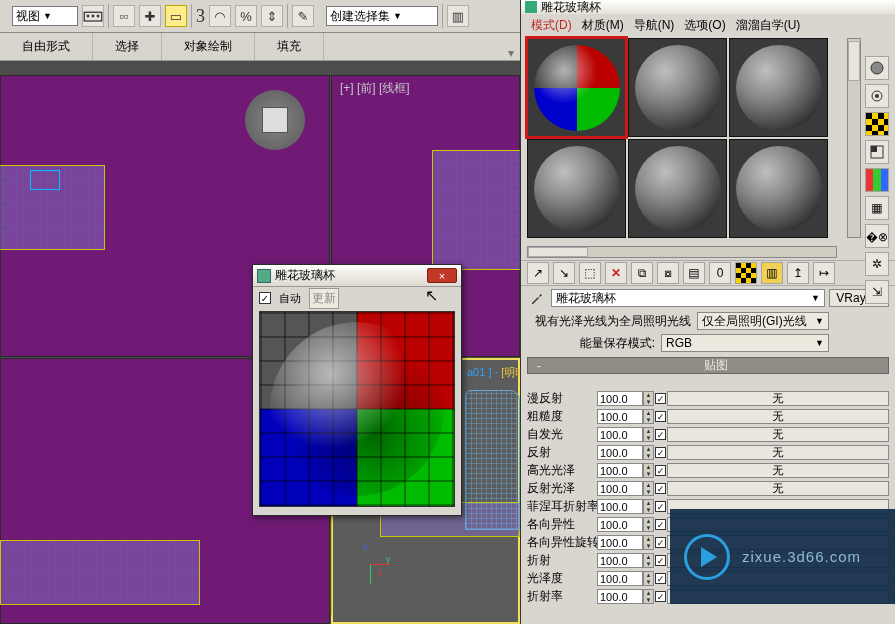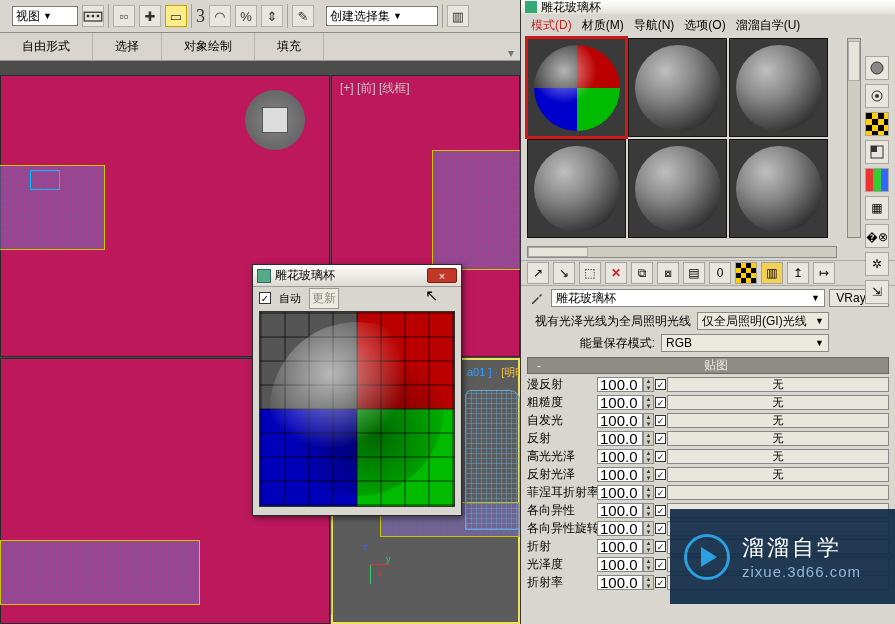--- a/index.html
+++ b/index.html
@@ -12,21 +12,21 @@
     .tb-icon { width:22px; height:22px; background:#e8e6de; border:1px solid #b0b0a8; display:inline-flex; align-items:center; justify-content:center; font-size:13px; color:#333; }
     .tb-icon.active { background:#ffec8b; border:1px solid #c2a300; }
     .sep { width:1px; height:24px; background:#a0a0a0; }
     .num3 { font-size:18px; font-family:Georgia,serif; color:#333; }
 
     .mode-tabs { position:absolute; left:0; top:33px; width:520px; height:28px; background:#d7d5cd; border-bottom:1px solid #999; display:flex; align-items:flex-end; font-size:12px; }
     .mode-tab { padding:0 22px; height:100%; display:flex; align-items:center; border-right:1px solid #b8b6ae; }
 
     
     .viewport-area { position:absolute; left:0; top:61px; width:520px; height:563px; background:#4c4c4c; }
-    .vp { position:absolute; background:#be185d; border:1px solid #2a2a2a; }
+    .vp { position:absolute; background:#701a75; border:1px solid #2a2a2a; }
     .vp.top-left  { left:0;   top:14px; width:330px; height:282px; }
     .vp.top-right { left:331px; top:14px; width:189px; height:282px; border:1px solid #2a2a2a; }
     .vp.bot-left  { left:0;   top:297px; width:330px; height:266px; }
     .vp.bot-right { left:331px; top:297px; width:189px; height:266px; border:2px solid #f2e05a; background:#5c5c5c; }
     .vp-label { position:absolute; top:4px; left:8px; color:#c6c6c6; font-size:12px; }
 
     
     .grid-box { position:absolute; border:1px solid #c8c800; background:repeating-linear-gradient(0deg,transparent 0,transparent 5px,rgba(110,90,170,.35) 5px,rgba(110,90,170,.35) 6px),repeating-linear-gradient(90deg,transparent 0,transparent 5px,rgba(110,90,170,.35) 5px,rgba(110,90,170,.35) 6px); }
     .gridA { left:-20px; top:165px; width:125px; height:85px; background-color:rgba(130,110,190,.5); }
     .gridB { left:432px; top:150px; width:90px; height:120px; background-color:rgba(130,110,190,.5); }
@@ -119,23 +119,23 @@
 
     .opt-row { height:22px; display:flex; align-items:center; gap:6px; padding:0 6px; }
     .opt-row .lab { text-align:right; }
     .sel130 { width:132px; height:18px; background:#ece9df; border:1px solid #888; display:flex; align-items:center; padding:0 4px;}
     .sel130 .a{margin-left:auto;font-size:9px;}
 
     .rollout-hdr { margin:3px 6px 0 6px; height:17px; background:#8e8c84; color:#e9e7dd; border:1px solid #666; display:flex; align-items:center; padding:0 6px; gap:6px;}
     .rollout-hdr .exp{width:10px;text-align:center;}
     .rollout-hdr .t{flex:1;text-align:center;}
 
-    .maps { padding:2px 6px; display:grid; grid-template-columns:70px 46px 12px 12px auto; row-gap:1px; align-items:center;}
+    .maps { padding:16px 6px; display:grid; grid-template-columns:70px 46px 12px 12px auto; row-gap:1px; align-items:center;}
     .maps .lab { text-align:left; white-space:nowrap;}
-    .spin { height:15px; width:46px; background:#fff; border:1px solid #888; font-size:15px; padding:0 2px; display:flex; align-items:center;}
+    .spin { height:15px; width:46px; background:#fff; border:1px solid #888; font-size:11px; padding:0 2px; display:flex; align-items:center;}
     .ud { width:11px; height:15px; background:#d2cfc5; border:1px solid #888; display:flex; flex-direction:column;}
     .ud div{flex:1;font-size:6px;line-height:6px;text-align:center;color:#333;}
     .chk { width:11px; height:11px; border:1px solid #333; background:#fff; display:flex; align-items:center; justify-content:center; font-size:9px;}
     .slotbtn { height:15px; background:#e9e7dd; border:1px solid #888; text-align:center; font-size:11px; line-height:13px;}
 
     
     .wm { position:absolute; right:0; bottom:20px; width:225px; height:95px; background:rgba(15,42,70,.92); display:flex; align-items:center; gap:12px; padding:0 14px; z-index:80;}
     .wm .play{ width:46px; height:46px; border:3px solid #2aa0e0; border-radius:50%; display:flex; align-items:center; justify-content:center;}
     .wm .play::before{content:"";border-left:16px solid #2aa0e0;border-top:10px solid transparent;border-bottom:10px solid transparent;margin-left:4px;}
     .wm .cn{ color:#fff; font-size:22px; letter-spacing:3px; }
@@ -454,16 +454,15 @@
         <div>▼</div>
       </div>
       <div class="chk">✓</div>
       <div class="slotbtn"></div>
     </div>
 </div>
 
 <div class="wm">
   <div class="play"></div>
   <div>
-    <div class="cn">溜溜自学</div>
     <div class="dom">zixue.3d66.com</div>
   </div>
 </div>
 
 </body></html>

